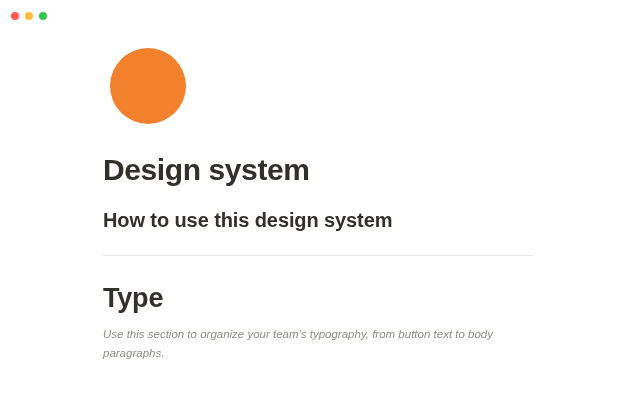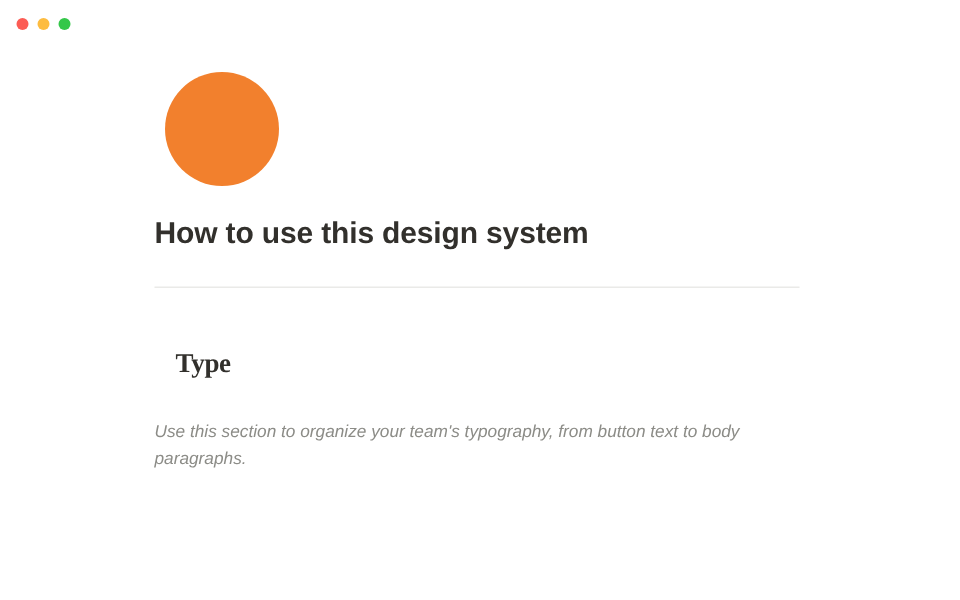--- a/index.html
+++ b/index.html
@@ -101,28 +101,27 @@
 
   .divider {
     border: 0;
     border-top: 1px solid #EAEAE8;
     margin: 0;
     margin-top: 22px;
     width: 430px;
   }
 
   .section-heading-type {
-    font-size: 18px;
+    font-size: 27px;
     font-weight: bold;
     color: #32302C;
     letter-spacing: -0.2px;
-    margin: 14px;
+    margin: 0;
     padding-top: 26px;
     line-height: 1.2;
-    font-family: Liberation Serif, serif;
   }
 
   .italic-note {
     font-size: 11.5px;
     font-style: italic;
     color: #8C8C87;
     line-height: 1.62;
     margin: 0;
     padding-top: 11px;
     max-width: 440px;
@@ -138,20 +137,21 @@
     <span class="dot min"></span>
     <span class="dot max"></span>
   </div>
 </div>
 
 <div class="doc">
   <div class="content">
 
     <div class="cover-circle"></div>
 
+    <h1 class="page-title">Design system</h1>
 
     <h2 class="section-heading">How to use this design system</h2>
 
 
     <hr class="divider">
 
     <h2 class="section-heading-type">Type</h2>
 
     <p class="italic-note">
       <span class="line">Use this section to organize your team's typography, from button text to body paragraphs.</span>

